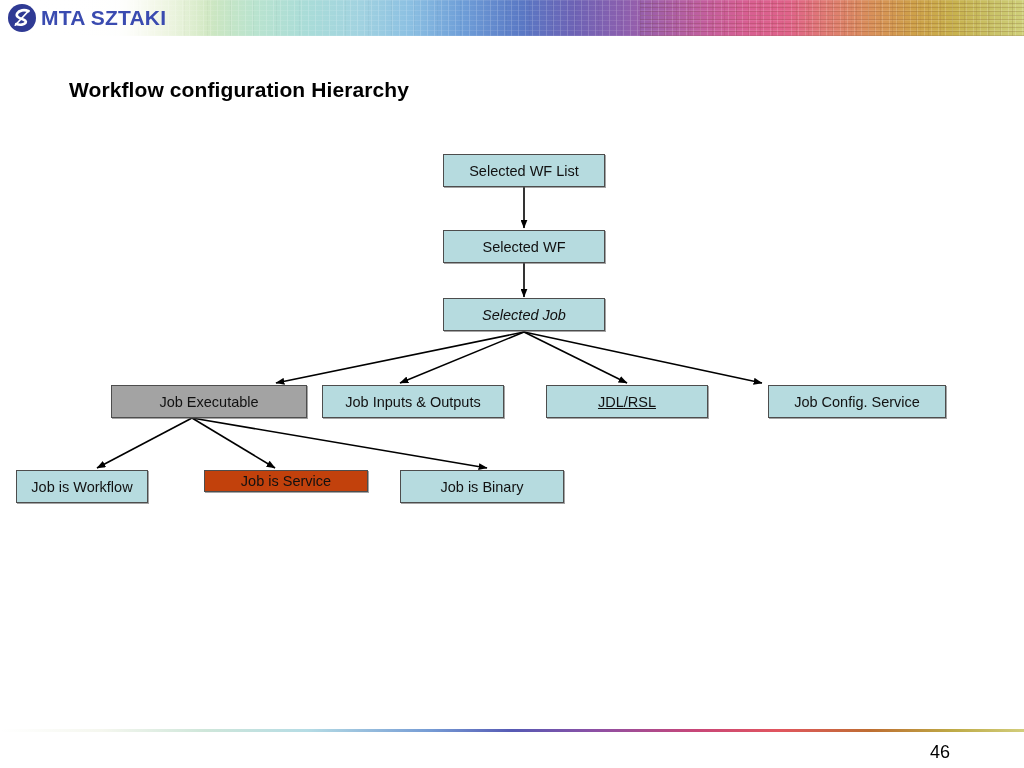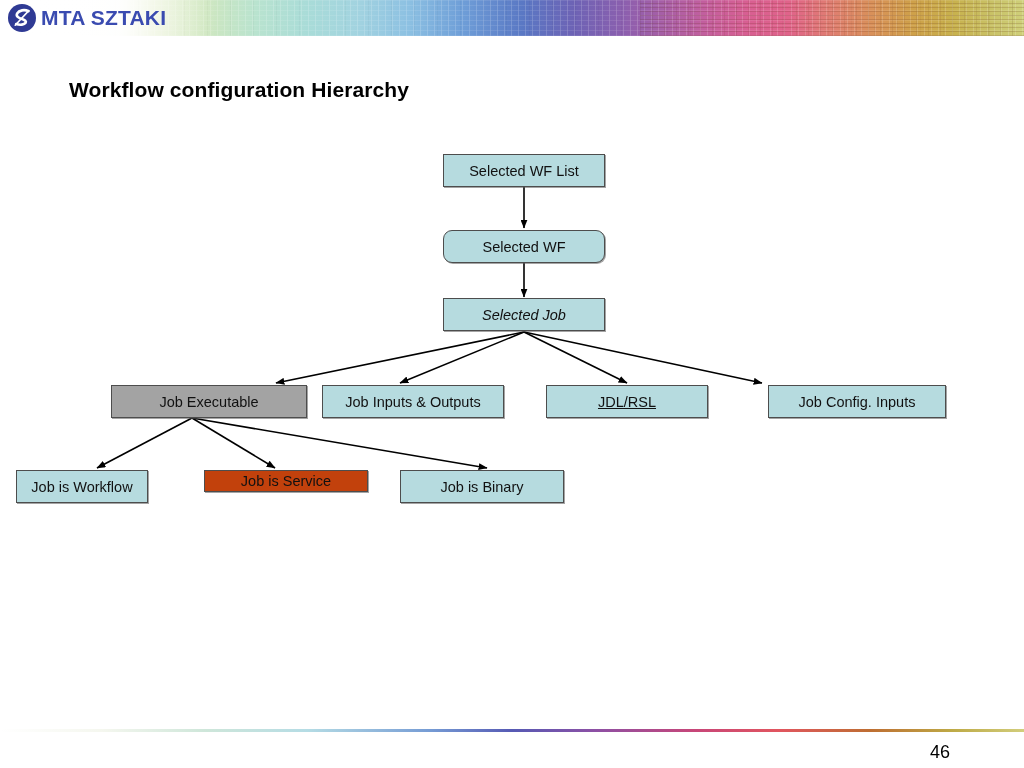--- a/index.html
+++ b/index.html
@@ -222,37 +222,37 @@
         <line x1="524" y1="332" x2="762" y2="383" stroke="#000000" marker-end="url(#arrowhead)"></line>
         <line x1="192" y1="418" x2="97" y2="468" stroke="#000000" marker-end="url(#arrowhead)"></line>
         <line x1="192" y1="418" x2="275" y2="468" stroke="#000000" marker-end="url(#arrowhead)"></line>
         <line x1="192" y1="418" x2="487" y2="468" stroke="#000000" marker-end="url(#arrowhead)"></line>
       </g>
   </svg>
   <div id="nodes-group">
       <div class="node" style="left: 443px; top: 154px; width: 162px; height: 33px; background: rgb(182, 219, 223); border-color: rgb(77, 77, 77);">
         <span>Selected WF List</span>
       </div>
-      <div class="node" style="left: 443px; top: 230px; width: 162px; height: 33px; background: rgb(182, 219, 223); border-color: rgb(77, 77, 77); border-radius: 9px;">
+      <div class="node" style="left: 443px; top: 230px; width: 162px; height: 33px; background: rgb(182, 219, 223); border-color: rgb(77, 77, 77);">
         <span>Selected WF</span>
       </div>
       <div class="node" style="left: 443px; top: 298px; width: 162px; height: 33px; background: rgb(182, 219, 223); border-color: rgb(77, 77, 77); font-style: italic;">
         <span>Selected Job</span>
       </div>
       <div class="node" style="left: 111px; top: 385px; width: 196px; height: 33px; background: #a3a3a3; border-color: rgb(77, 77, 77);">
         <span>Job Executable</span>
       </div>
       <div class="node" style="left: 322px; top: 385px; width: 182px; height: 33px; background: rgb(182, 219, 223); border-color: rgb(77, 77, 77);">
         <span>Job Inputs &amp; Outputs</span>
       </div>
       <div class="node" style="left: 546px; top: 385px; width: 162px; height: 33px; background: rgb(182, 219, 223); border-color: rgb(77, 77, 77); text-decoration: underline;">
         <span>JDL/RSL</span>
       </div>
       <div class="node" style="left: 768px; top: 385px; width: 178px; height: 33px; background: rgb(182, 219, 223); border-color: rgb(77, 77, 77);">
-        <span>Job Config. Inputs</span>
+        <span>Job Config. Service</span>
       </div>
       <div class="node" style="left: 16px; top: 470px; width: 132px; height: 33px; background: rgb(182, 219, 223); border-color: rgb(77, 77, 77);">
         <span>Job is Workflow</span>
       </div>
       <div class="node" style="left: 204px; top: 470px; width: 164px; height: 22px; background: #c2410c; border-color: rgb(77, 77, 77);">
         <span>Job is Service</span>
       </div>
       <div class="node" style="left: 400px; top: 470px; width: 164px; height: 33px; background: rgb(182, 219, 223); border-color: rgb(77, 77, 77);">
         <span>Job is Binary</span>
       </div>

